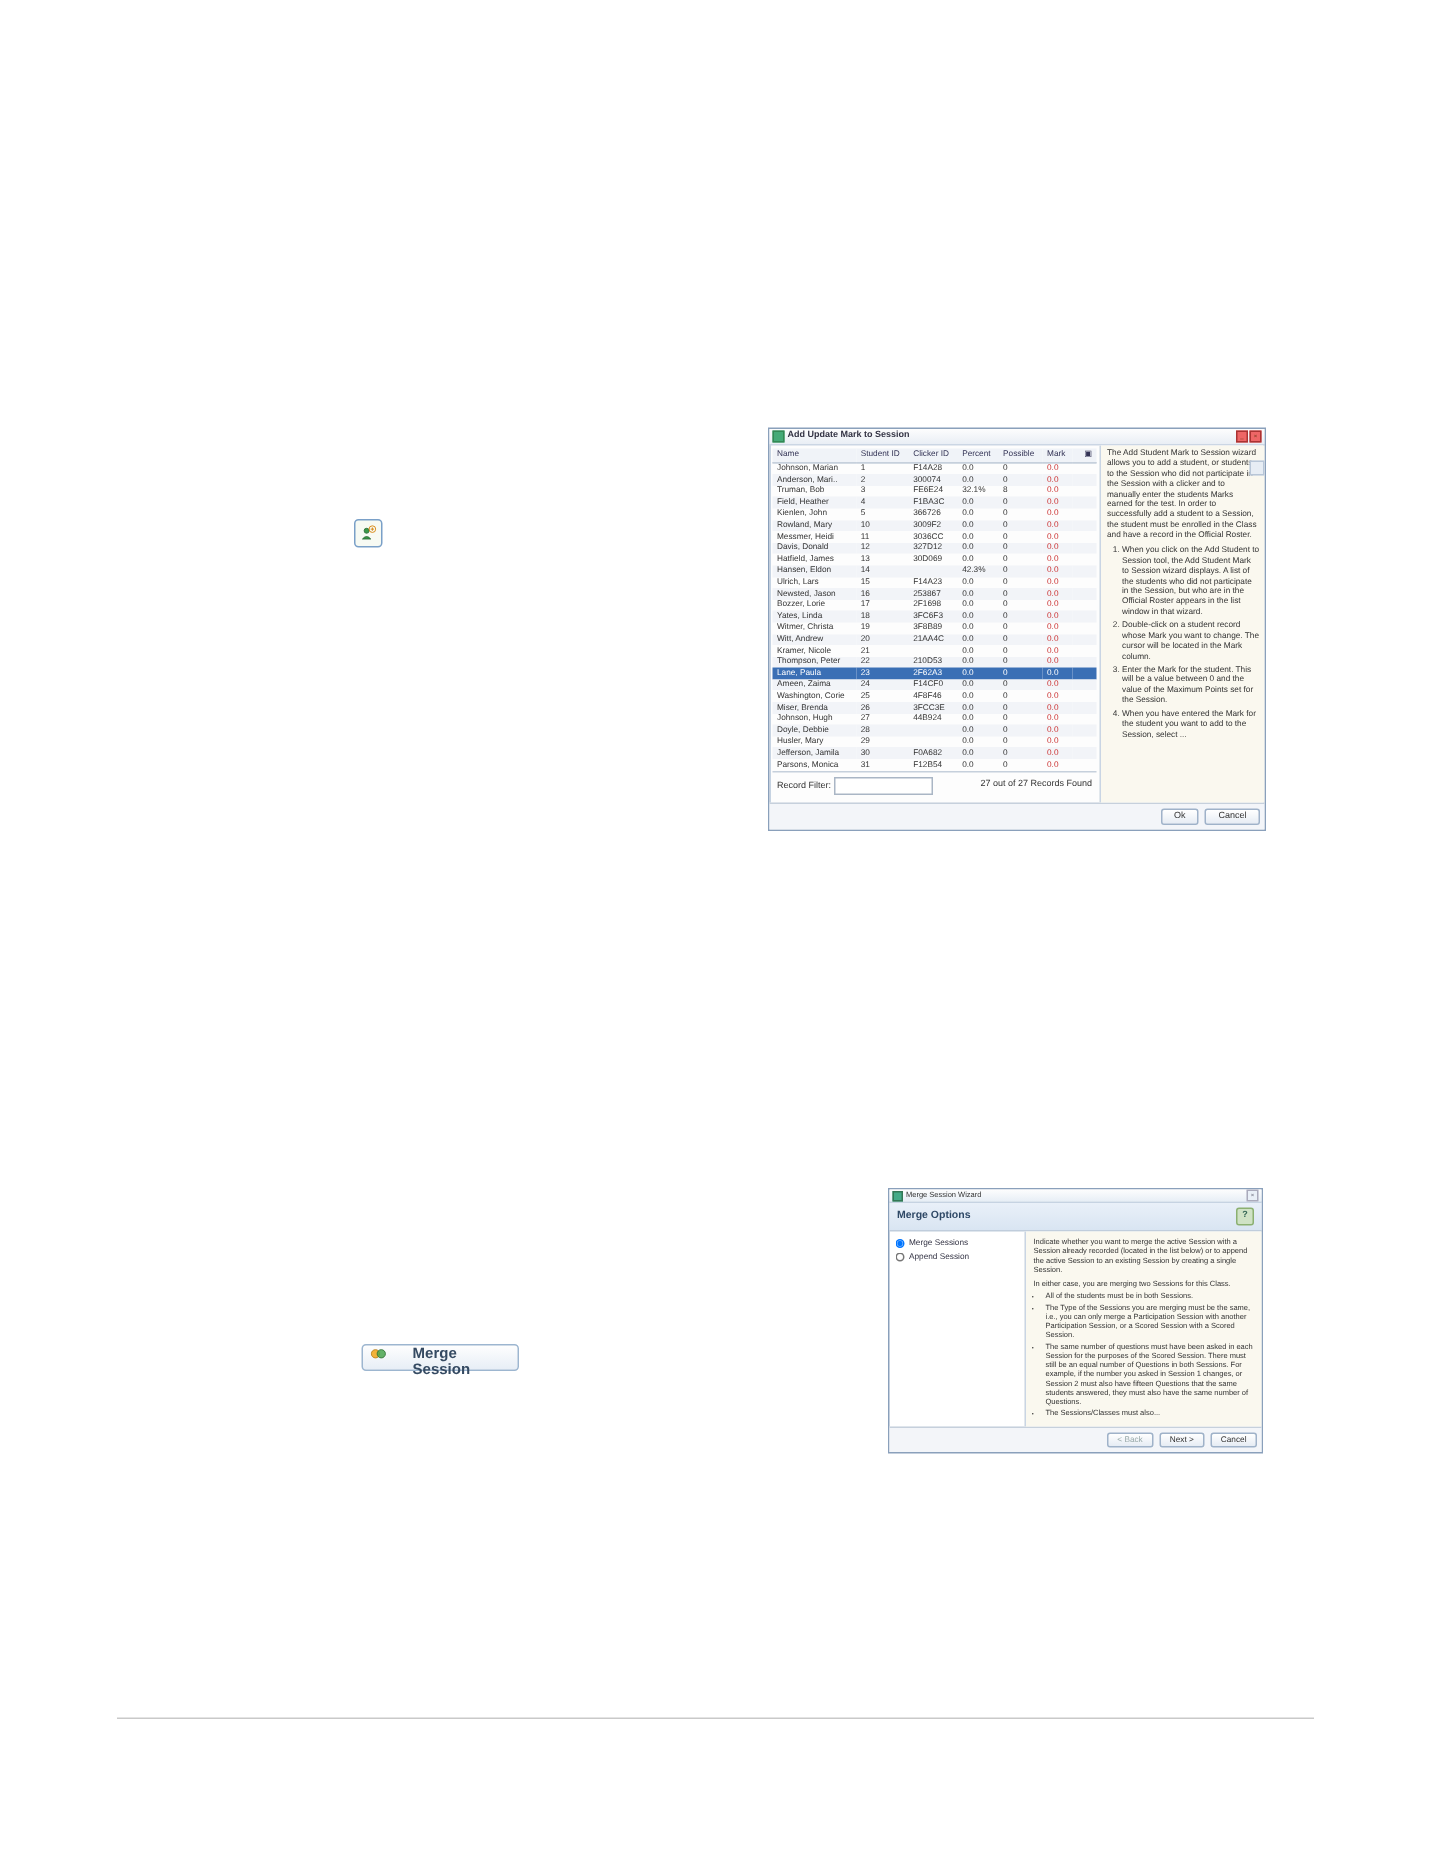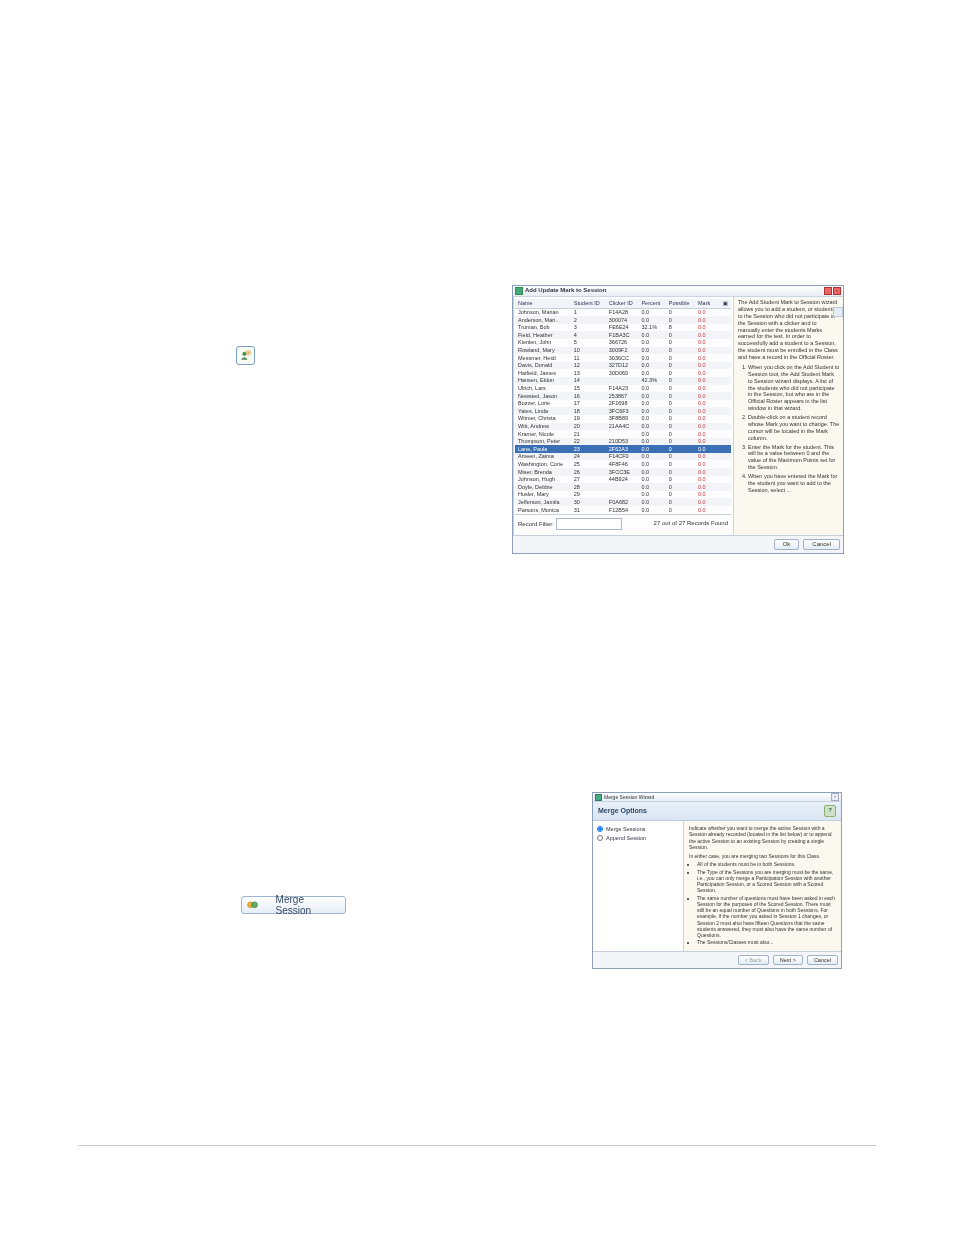--- a/index.html
+++ b/index.html
@@ -147,26 +147,27 @@
   #merge-chip {
     position: absolute;
     left: 241px;
     top: 896px;
     width: 105px;
     height: 18px;
     border: 1px solid #9db6d0;
     border-radius: 3px;
     background: linear-gradient(#fefefe, #e7eef6);
     display: flex;
-    align-items: center;
+    align-items: flex-start;
     gap: 17px;
     padding: 0 5px;
     box-sizing: border-box;
     font-size: 10px;
     color: #354a62;
+    font-weight: bold;
   }
   #merge-chip .ico {
     width: 12px; height: 12px;
   }
   #merge-wizard {
     position: absolute;
     left: 592px;
     top: 792px;
     width: 248px;
     border: 1px solid #8aa0bb;

